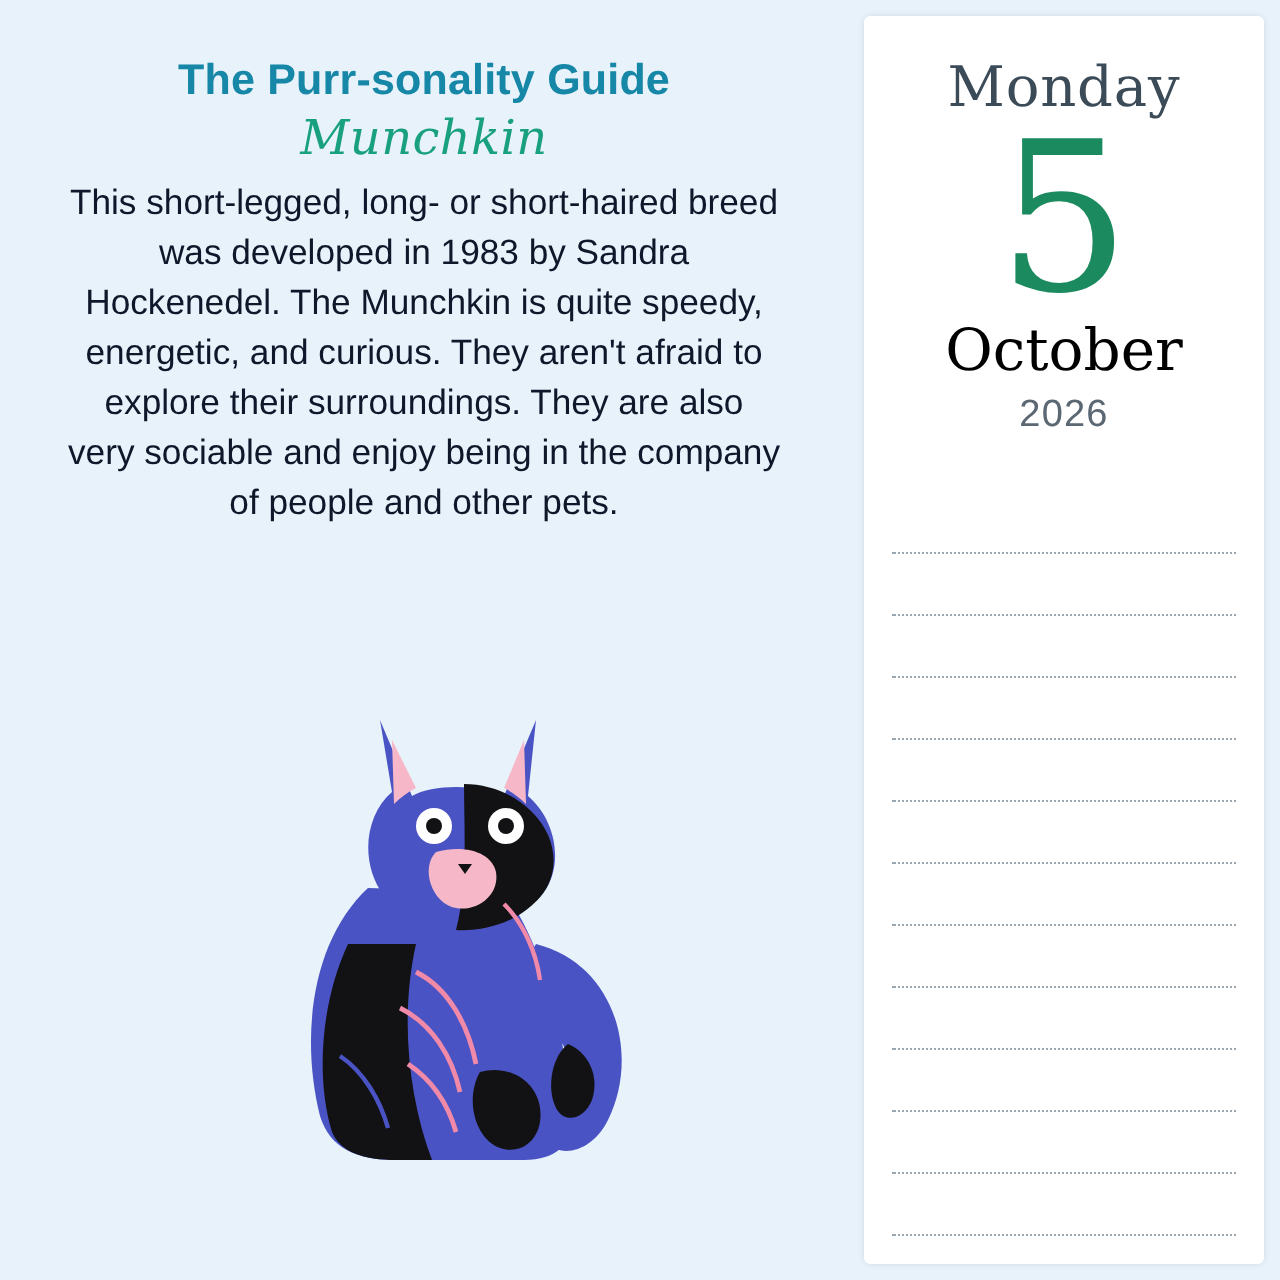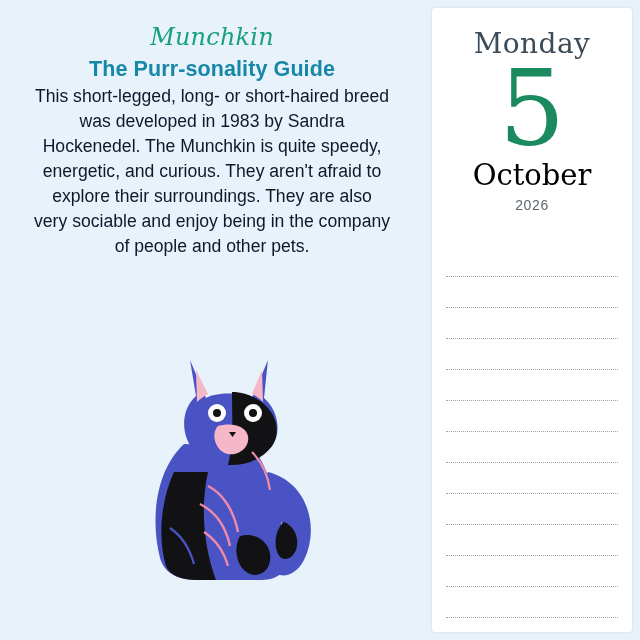--- a/index.html
+++ b/index.html
@@ -101,21 +101,21 @@
     color: #000000;
     font-size: 29px;
     font-family: "DejaVu Serif", serif;
     font-weight: normal;
     line-height: 1;
     margin-top: 2px;
   }
   #year {
     text-align: center;
     color: #5b6873;
-    font-size: 14px;
+    font-size: 19px;
     font-family: "Liberation Sans", sans-serif;
     margin-top: 7px;
     letter-spacing: 0.6px;
   }
   #note-lines {
     position: absolute;
     left: 14px;
     right: 14px;
     top: 238px;
   }
@@ -134,22 +134,22 @@
     line-height: 14px;
     font-family: "Liberation Sans", sans-serif;
   }
 </style>
 </head>
 <body>
 
 <div id="page">
 
   <div id="left-panel">
+    <div id="guide-title">The Purr-sonality Guide</div>
     <div id="breed-name">Munchkin</div>
-    <div id="guide-title">The Purr-sonality Guide</div>
     <div id="breed-desc">This short-legged, long- or short-haired breed was developed in 1983 by Sandra Hockenedel. The Munchkin is quite speedy, energetic, and curious. They aren't afraid to explore their surroundings. They are also very sociable and enjoy being in the company of people and other pets.</div>
 
     <div id="cat-illustration">
       <svg width="220" height="262" viewBox="0 0 220 262" xmlns="http://www.w3.org/2000/svg">
 
         <path d="M156 150 C196 160 208 206 192 238 C184 254 168 258 160 248 C153 239 160 229 169 232 C176 234 179 228 177 219 C172 198 158 182 140 176 Z" fill="#4a53c4"></path>
 
         <path d="M72 122 C44 148 38 196 48 236 C53 252 66 258 86 258 L150 258 C168 258 176 248 174 232 C170 196 160 150 140 124 Z" fill="#4a53c4"></path>
 
         <path d="M62 150 C48 180 46 218 54 244 C58 254 70 258 86 258 L104 258 C92 226 88 186 96 150 Z" fill="#121214"></path>

